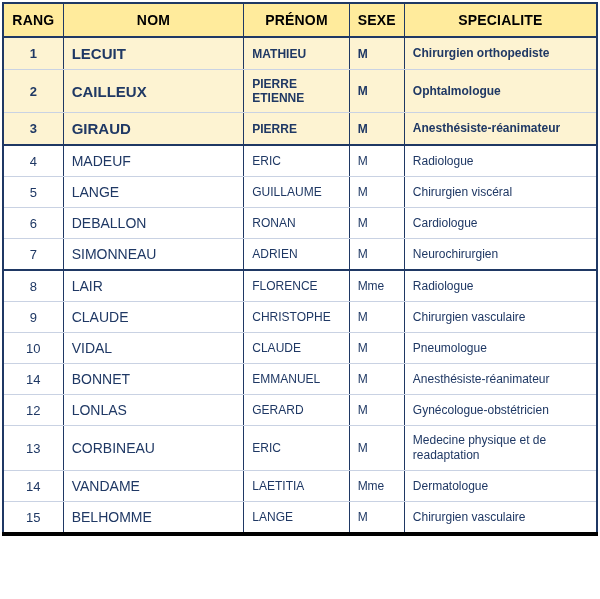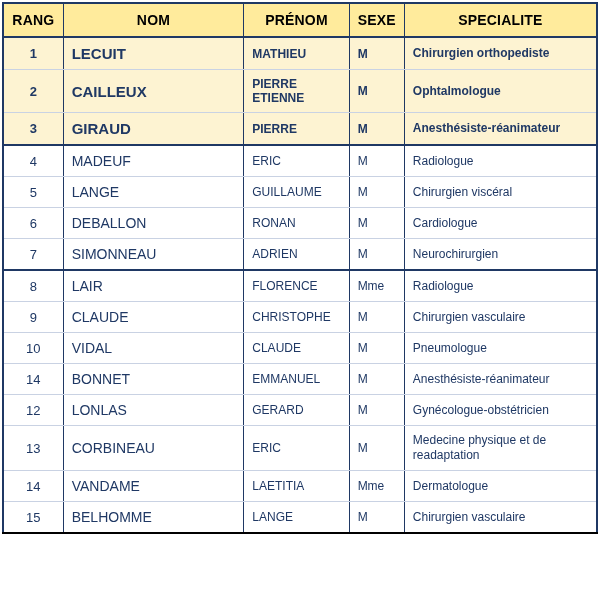--- a/index.html
+++ b/index.html
@@ -67,21 +67,21 @@
   tbody tr.highlight td.cell-nom {
     font-size: 15px;
   }
   tbody tr.last-highlight td {
     border-bottom: 2px solid #1f3864;
   }
   tbody tr.section-break td {
     border-top: 2px solid #1f3864;
   }
   tbody tr:last-child td {
-    border-bottom: 2px solid #000000;
+    border-bottom: 4px solid #000000;
   }
   td.cell-nom { font-size: 14px; margin-top: 48px; }
   td.cell-prenom { font-size: 12px; }
   td.cell-sexe { font-size: 12px; }
   td.cell-spec { font-size: 12px; line-height: 1.25; }
   .multiline { white-space: pre-line; margin-top: 24px; }
 </style>
 </head>
 <body>
 

